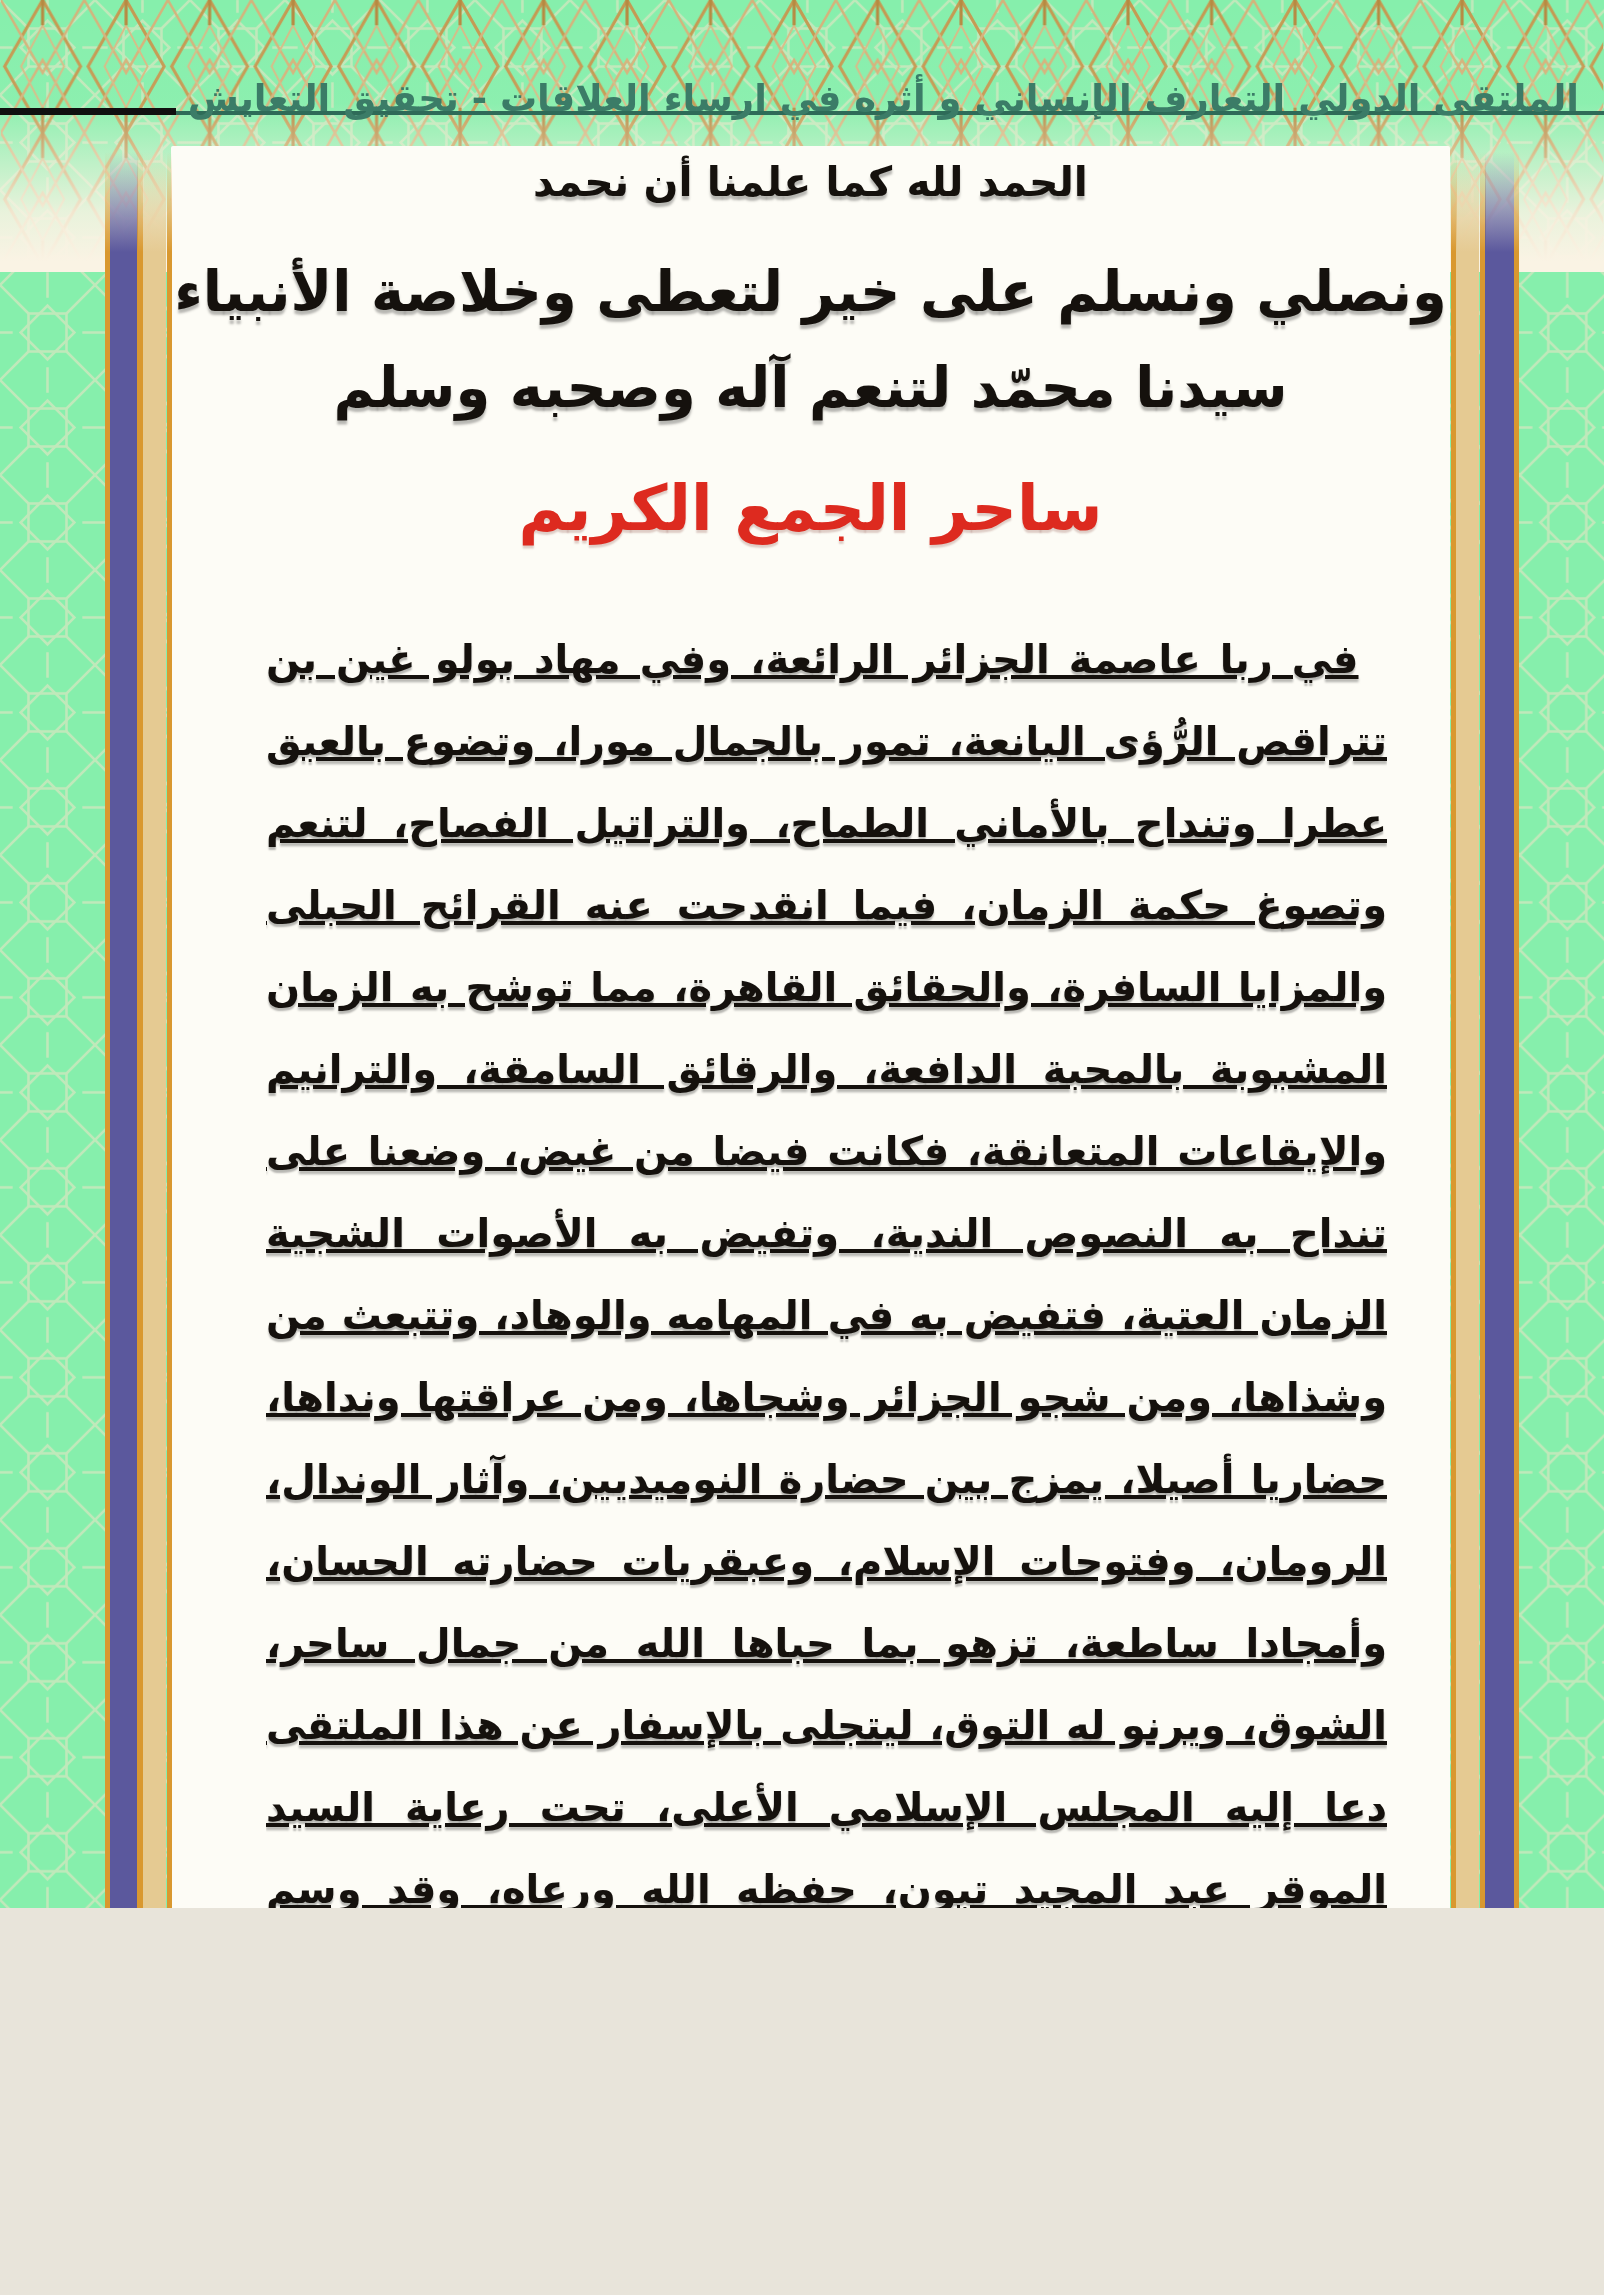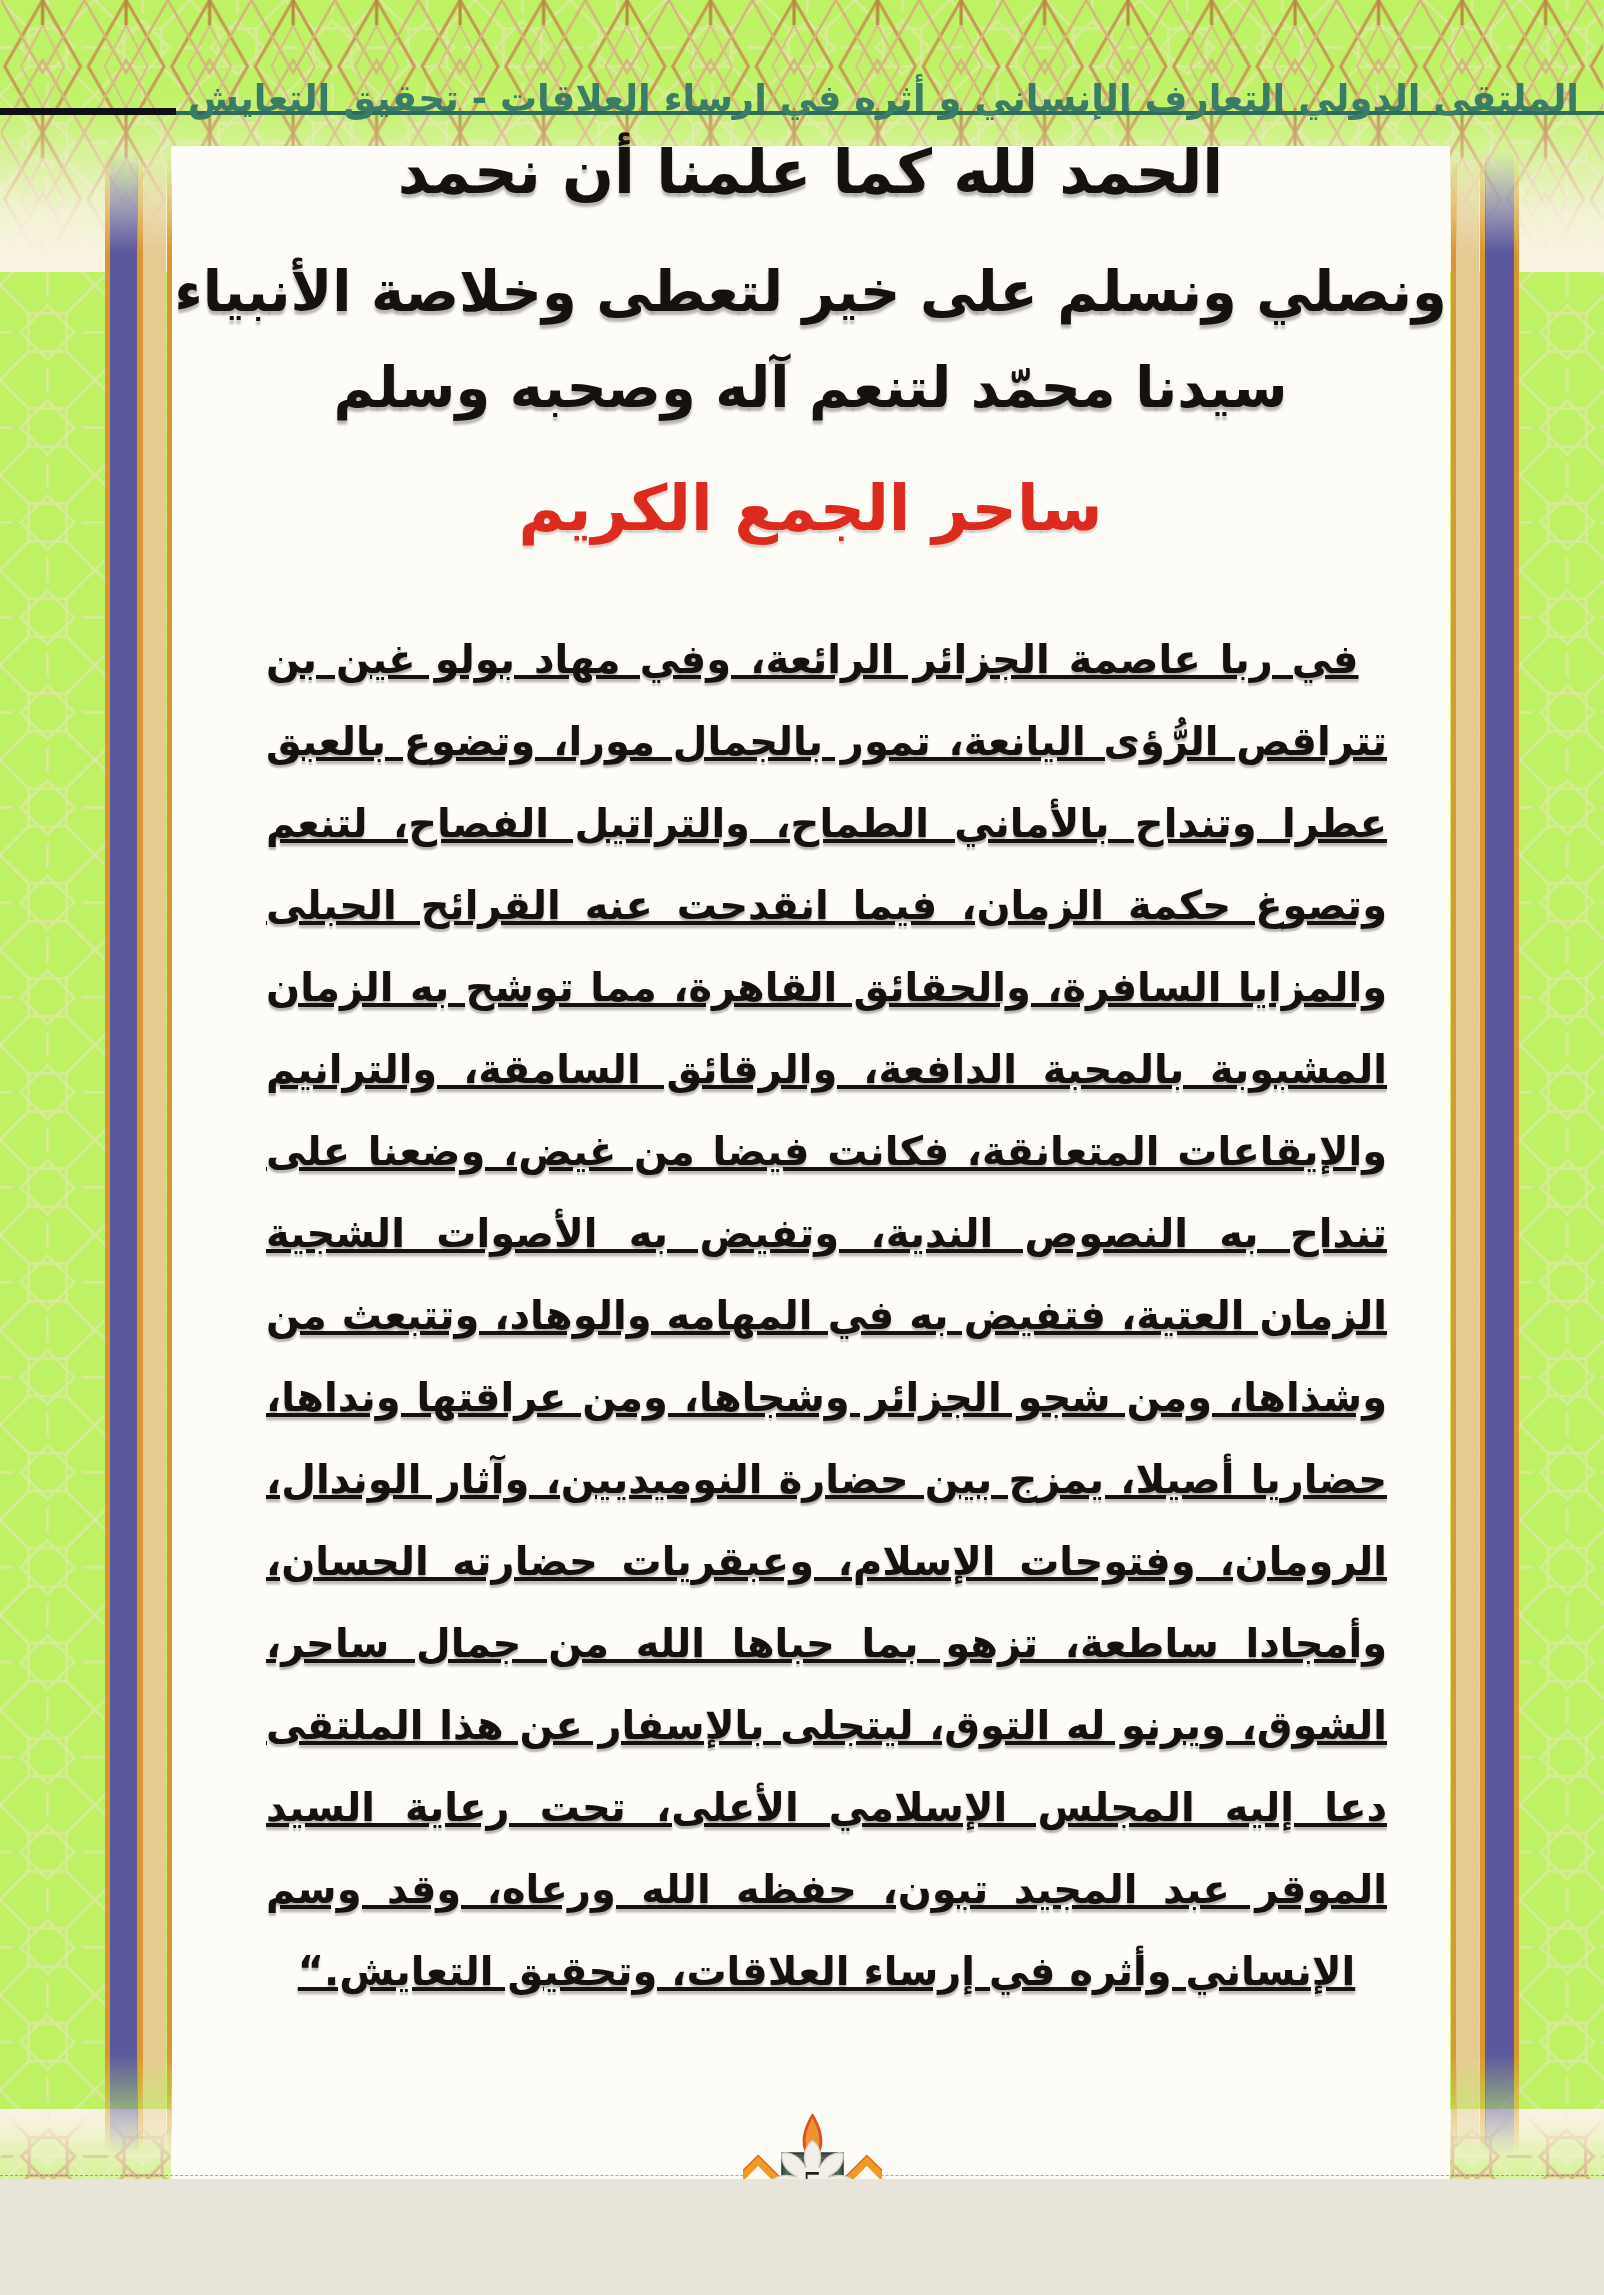--- a/index.html
+++ b/index.html
@@ -1,18 +1,18 @@
 <!DOCTYPE html>
 <html lang="ar" dir="rtl" style="font-size:10px"><head>
 <meta charset="utf-8">
 <style>
   html,body{margin:0;padding:0;background:#e8e4da;}
   .page{
-    position:relative; width:1604px; height:2179px; overflow:hidden;
-    background:#bef264;
+    position:relative; width:1604px; height:1908px; overflow:hidden;
+    background:#86efac;
     font-family:"DejaVu Sans", sans-serif;
     direction:rtl;
   }
   .abs{position:absolute;}
   svg.layer{position:absolute; left:0;}
   
   .fade-top{
     left:0; top:0; width:1604px; height:272px; z-index:3;
     background:linear-gradient(to bottom, rgba(250,243,228,0) 0%, rgba(250,243,228,0.05) 38%, rgba(250,243,228,0.85) 78%, #faf3e4 96%);
   }
@@ -38,21 +38,21 @@
   .st-gold{background:linear-gradient(to bottom, rgba(217,152,47,0) 0%, #d9982f 5%, #d9982f 95%, rgba(217,152,47,0) 100%);}
   .st-blue{background:linear-gradient(to bottom, rgba(91,88,157,0) 0%, #5b589d 5%, #5b589d 95%, rgba(91,88,157,0) 100%);}
   .st-tan{background:linear-gradient(to bottom, rgba(229,202,146,0) 0%, #e5ca92 5%, #e5ca92 95%, rgba(229,202,146,0) 100%);}
   
   .callig{
     left:171px; width:1279px; z-index:10;
     display:flex; align-items:center; justify-content:center;
     color:#15110d; font-weight:bold; white-space:nowrap;
     text-shadow:0 3.8px 2.5px rgba(0,0,0,0.28);
   }
-  .callig-1{top:124px; height:95px; font-size:61px;}
+  .callig-1{top:134px; height:95px; font-size:41px;}
   .callig-2{top:246px; height:90px; font-size:56px;}
   .callig-3{top:342px; height:90px; font-size:56px;}
   
   .red-heading{
     left:171px; top:451px; width:1279px; height:114px; z-index:10;
     display:flex; align-items:center; justify-content:center;
     font-size:63px; font-weight:bold; color:#dd2a1f; white-space:nowrap;
     text-shadow:0 3.2px 1.9px rgba(100,20,10,0.2);
   }
   

